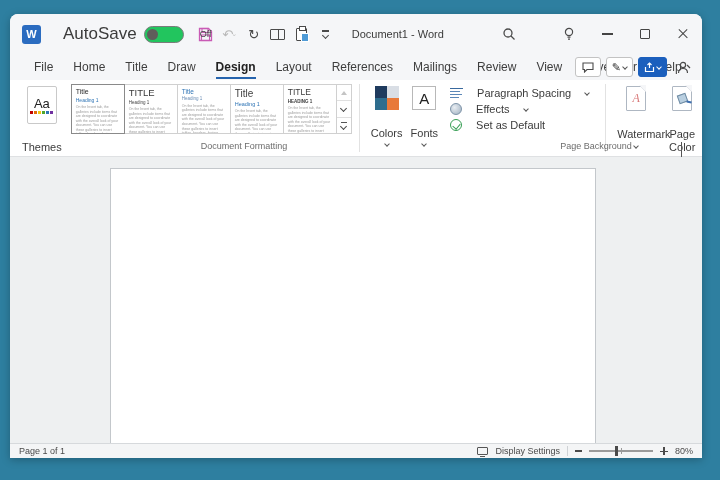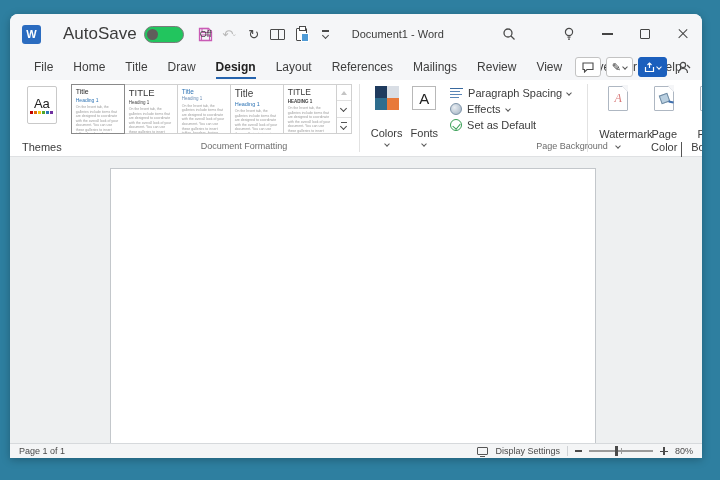--- a/index.html
+++ b/index.html
@@ -128,21 +128,21 @@
   .vsep { width:1px; height:68px; background:#e2e2e2; margin:0 7px; }
 
   .colors-icon { width:24px; height:24px; display:grid;
     grid-template-columns:1fr 1fr; grid-template-rows:1fr 1fr; }
   .fonts-icon { width:24px; height:24px; border:1px solid #b8b8b8; background:#fff;
     display:flex; align-items:center; justify-content:center; font-size:15px;
     color:#222; }
 
   .stack-group { display:flex; flex-direction:column; gap:4px; margin-left:8px;
     padding-top:3px; }
-  .stack-item { display:flex; align-items:center; gap:5px; font-size:11px;
+  .stack-item { display:flex; align-items:center; gap:14px; font-size:11px;
     color:#3b3b3b; cursor:pointer; white-space:nowrap; }
   .ps-icon { width:13px; height:12px; display:flex; flex-direction:column; gap:1.5px;
     justify-content:center; }
   .ps-icon i { height:1.6px; background:#5b87b7; display:block; }
   .ps-icon i:nth-child(1){ width:13px; background:#39699e; }
   .ps-icon i:nth-child(2){ width:10px; }
   .ps-icon i:nth-child(3){ width:12px; }
   .ps-icon i:nth-child(4){ width:9px; }
   .effects-icon { width:12px; height:12px; border-radius:50%;
     border:1px solid #7d93a8;
@@ -165,21 +165,21 @@
   .bucket { width:9px; height:9px; background:#b9cfe0; border:1px solid #6f8ba3;
     transform:rotate(-20deg); position:relative; }
   .bucket::after { content:""; position:absolute; right:-4px; bottom:-3px; width:5px;
     height:2px; background:#3f6fae; transform:rotate(30deg); }
   .pb-group .big-btn .lbl { text-align:center; line-height:1.2; width:38px;
     white-space:normal; }
 
   .group-labels { position:absolute; left:0; right:0; bottom:1px; height:14px;
     font-size:9px; color:#6d6d6d; }
   .glabel-df { position:absolute; left:8px; width:452px; text-align:center; }
-  .glabel-pb { position:absolute; left:488px; width:148px; text-align:center; }
+  .glabel-pb { position:absolute; left:512px; width:148px; text-align:center; }
   .collapse-btn { position:absolute; right:9px; bottom:1px; width:12px; height:12px;
     cursor:pointer; }
   .chev-up { width:6px; height:6px; border-left:1.3px solid #555;
     border-top:1.3px solid #555; transform:rotate(45deg); margin:4px auto 0; }
 
   
   .docarea { position:absolute; left:0; right:0; top:143px; bottom:15px;
     background:#eef0f1; overflow:hidden; }
   .page { position:absolute; left:100px; top:11px; width:486px; height:280px;
     background:#fff; border:1px solid #c3c7cb; border-bottom:none; }

